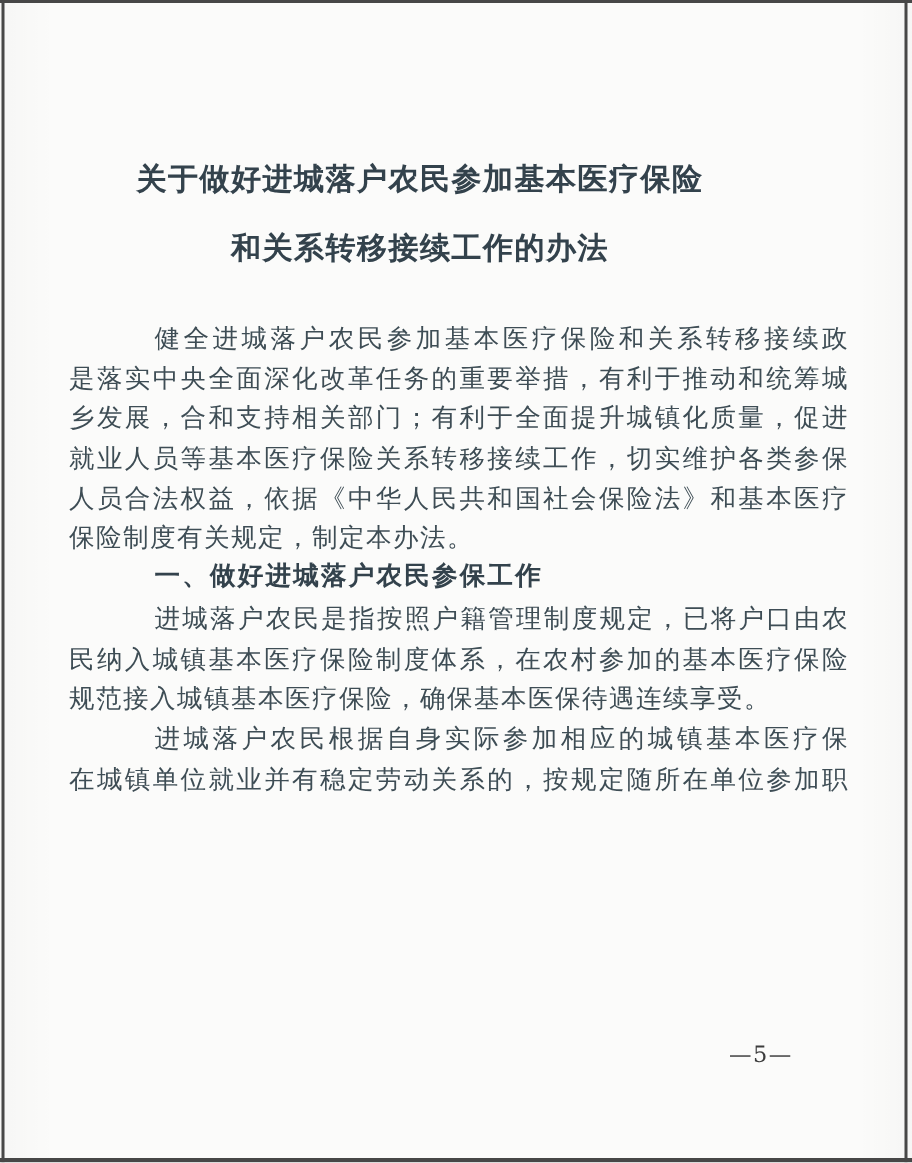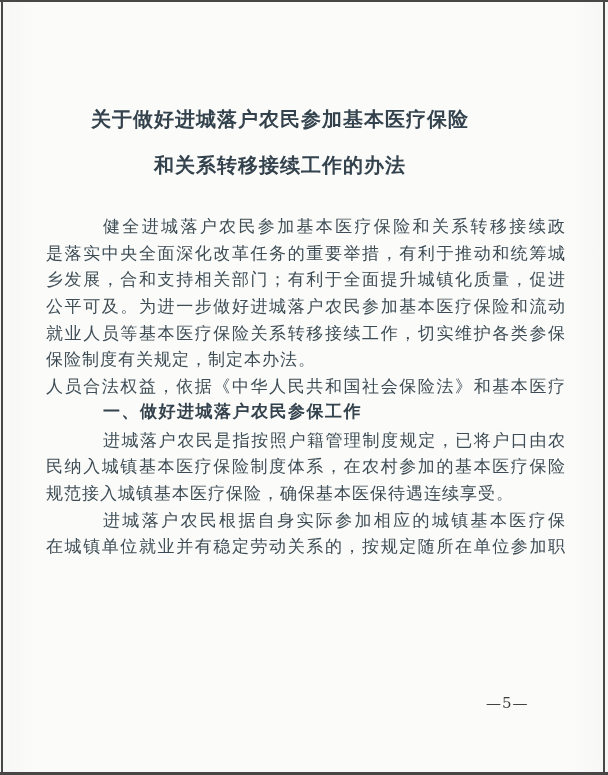--- a/index.html
+++ b/index.html
@@ -62,24 +62,23 @@
 
   <div class="title">
     <div>关于做好进城落户农民参加基本医疗保险</div>
     <div>和关系转移接续工作的办法</div>
   </div>
 
   <div class="body" id="body-lines">
       <div class="line first justify">健全进城落户农民参加基本医疗保险和关系转移接续政策，</div>
       <div class="line justify">是落实中央全面深化改革任务的重要举措，有利于推动和统筹城</div>
       <div class="line justify">乡发展，合和支持相关部门；有利于全面提升城镇化质量，促进</div>
-      <div class="line justify">公平可及。为进一步做好进城落户农民参加基本医疗保险和流动</div>
       <div class="line justify">就业人员等基本医疗保险关系转移接续工作，切实维护各类参保</div>
+      <div class="line justify">人员合法权益，依据《中华人民共和国社会保险法》和基本医疗</div>
       <div class="line ">保险制度有关规定，制定本办法。</div>
-      <div class="line justify">人员合法权益，依据《中华人民共和国社会保险法》和基本医疗</div>
       <div class="line heading">一、做好进城落户农民参保工作</div>
       <div class="line first justify">进城落户农民是指按照户籍管理制度规定，已将户口由农村</div>
       <div class="line justify">民纳入城镇基本医疗保险制度体系，在农村参加的基本医疗保险</div>
       <div class="line ">规范接入城镇基本医疗保险，确保基本医保待遇连续享受。</div>
       <div class="line first justify">进城落户农民根据自身实际参加相应的城镇基本医疗保险。</div>
       <div class="line justify">在城镇单位就业并有稳定劳动关系的，按规定随所在单位参加职</div>
     </div>
 
   <div class="page-number">—5—</div>
 </div>

